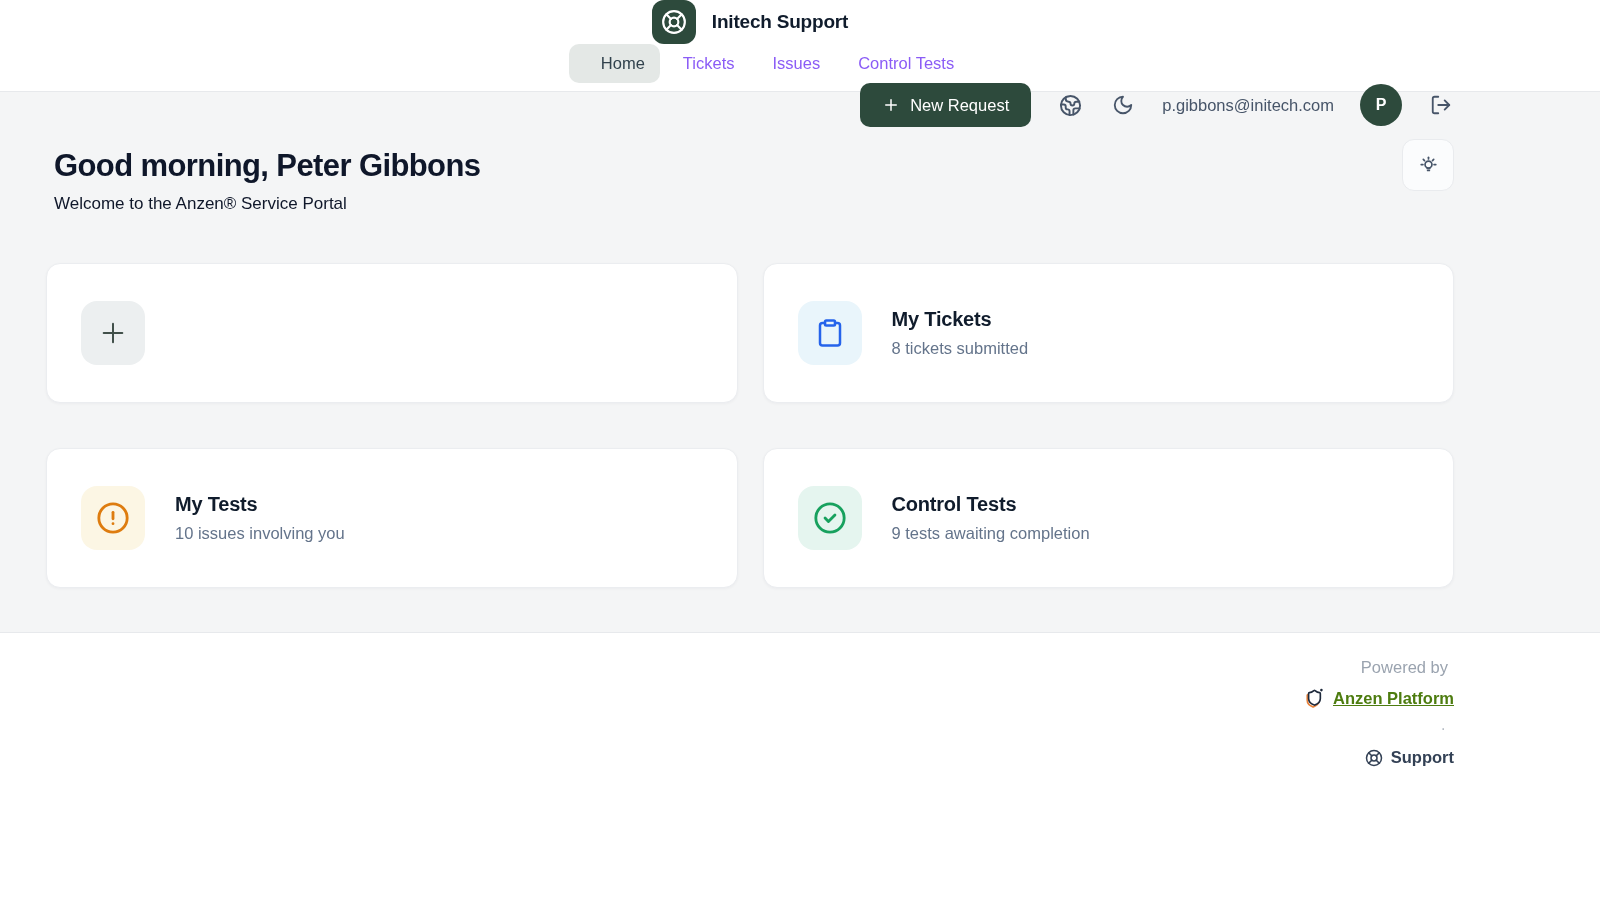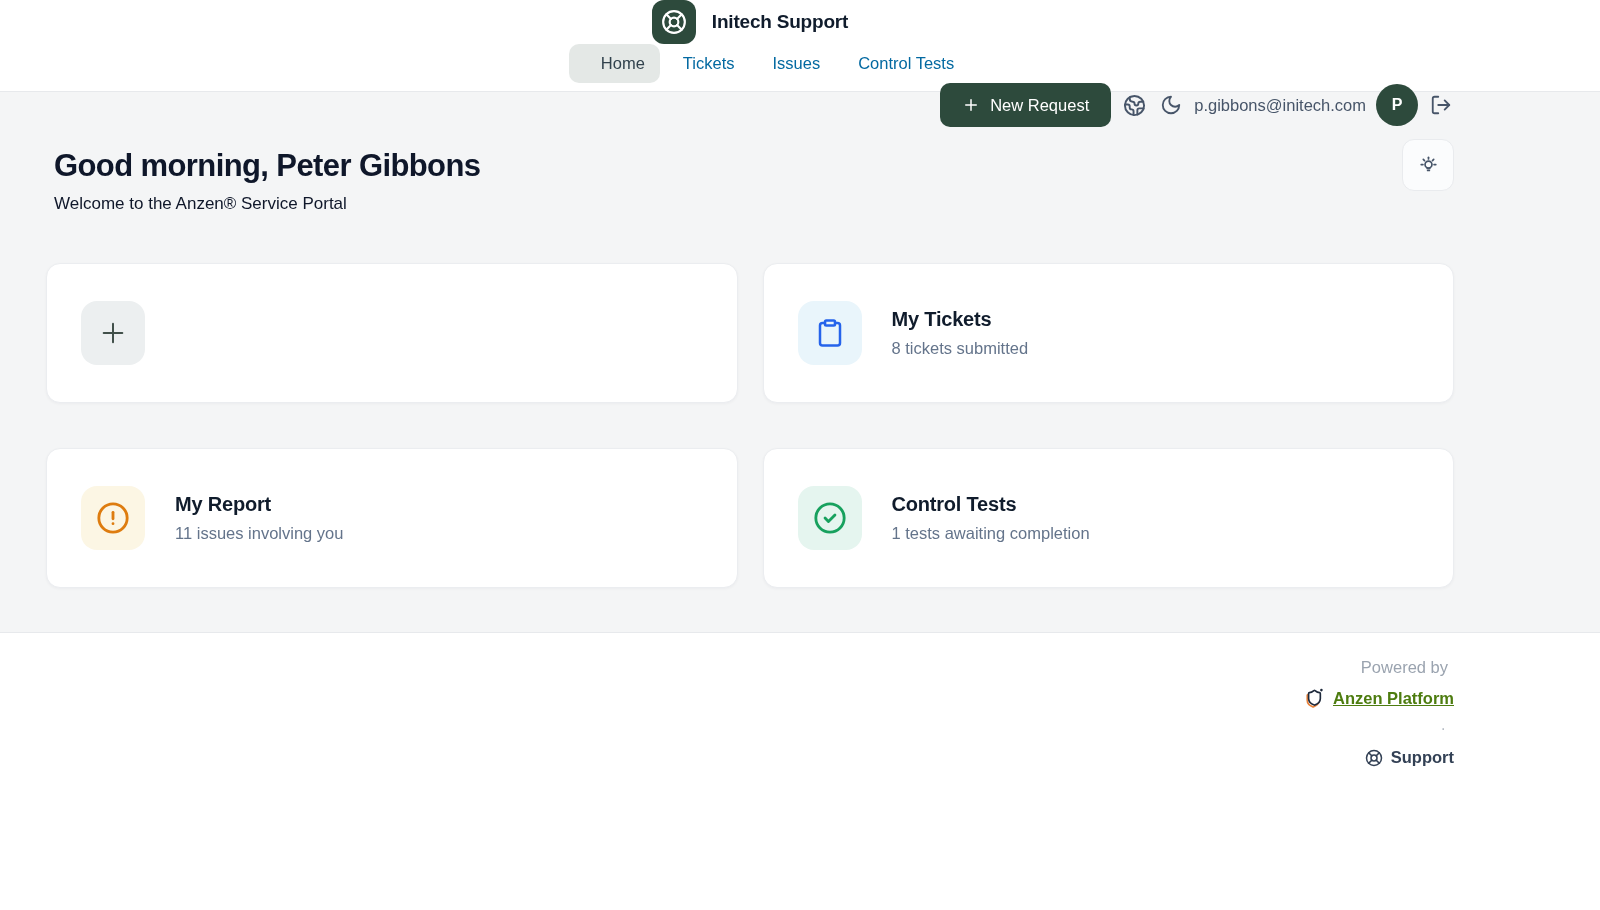--- a/index.html
+++ b/index.html
@@ -21,26 +21,26 @@
   .brand { display: flex; align-items: center; gap: 16px; cursor: pointer; }
   .logo-tile {
     width: 44px; height: 44px; border-radius: 12px;
     background: #2d4a3c; display: flex; align-items: center; justify-content: center;
     flex: 0 0 auto;
   }
   .brand-name { font-size: 19px; font-weight: 700; color: #101c2c; letter-spacing: -0.2px; }
 
   .nav { display: flex; align-items: center; margin-left: 38px; gap: 8px; }
   .nav-item {
-    font-size: 16.5px; color: #0369a1; padding: 10px 15px; border-radius: 10px;
+    font-size: 16.5px; color: #8b5cf6; padding: 10px 15px; border-radius: 10px;
     cursor: pointer; font-weight: 500; white-space: nowrap;
   }
   .nav-item.active { background: #e4e8e6; color: #31424d; font-weight: 500; padding-left: 32px; }
 
-  .header-right { display: flex; align-items: center; margin-left: auto; gap: 10px; padding-left: 32px; }
+  .header-right { display: flex; align-items: center; margin-left: auto; gap: 26px; padding-left: 32px; }
   .btn-new-request {
     display: flex; align-items: center; gap: 10px;
     background: #2d4a3c; color: #ffffff; border: none; cursor: pointer;
     font-family: inherit; font-size: 16.5px; font-weight: 500;
     padding: 0 22px; height: 44px; border-radius: 10px;
   }
   .icon-btn {
     background: none; border: none; cursor: pointer; padding: 2px;
     display: flex; align-items: center; justify-content: center;
   }
@@ -222,35 +222,35 @@
 
       <div class="card">
         <div class="card-icon-tile tile-cream">
           <svg width="34" height="34" viewBox="0 0 24 24" fill="none" stroke="#de7c0f" stroke-width="2" stroke-linecap="round" stroke-linejoin="round">
             <circle cx="12" cy="12" r="10"></circle>
               <line x1="12" y1="8" x2="12" y2="12.5"></line>
               <line x1="12" y1="16" x2="12.01" y2="16"></line>
           </svg>
         </div>
         <div>
-          <div class="card-title">My Report</div>
-          <div class="card-sub">11 issues involving you</div>
+          <div class="card-title">My Tests</div>
+          <div class="card-sub">10 issues involving you</div>
         </div>
       </div>
 
       <div class="card">
         <div class="card-icon-tile tile-mint">
           <svg width="34" height="34" viewBox="0 0 24 24" fill="none" stroke="#17a15e" stroke-width="2" stroke-linecap="round" stroke-linejoin="round">
             <circle cx="12" cy="12" r="10"></circle>
               <path d="m8.5 12 2.4 2.4 4.6-4.6"></path>
           </svg>
         </div>
         <div>
           <div class="card-title">Control Tests</div>
-          <div class="card-sub">1 tests awaiting completion</div>
+          <div class="card-sub">9 tests awaiting completion</div>
         </div>
       </div>
 
     </div>
   </div>
 </section>
 
 <footer class="footer">
   <div class="container footer-inner">
     <span class="powered-by">Powered by</span>

